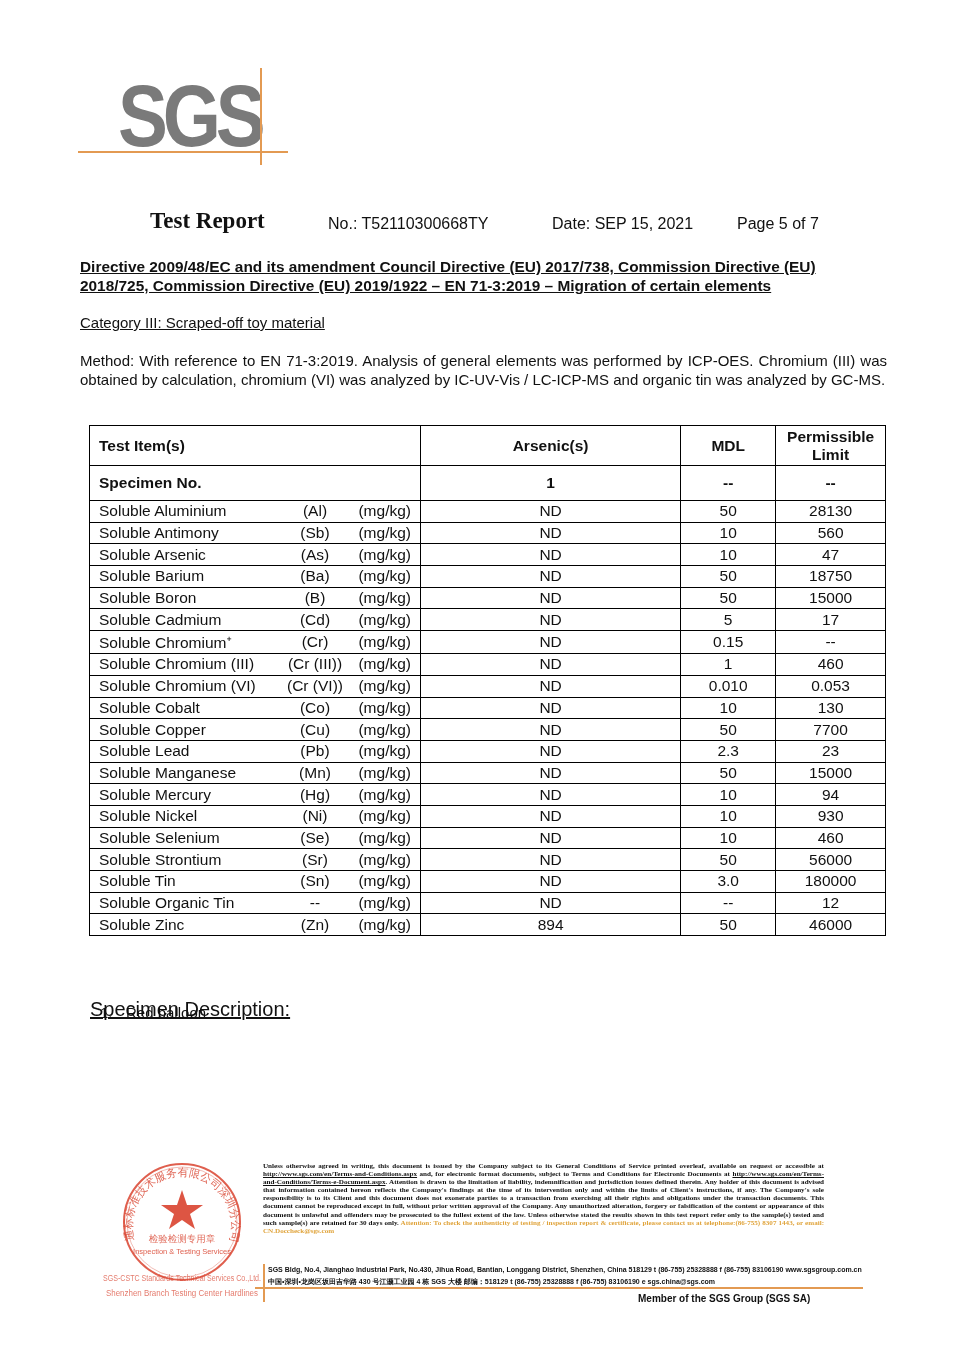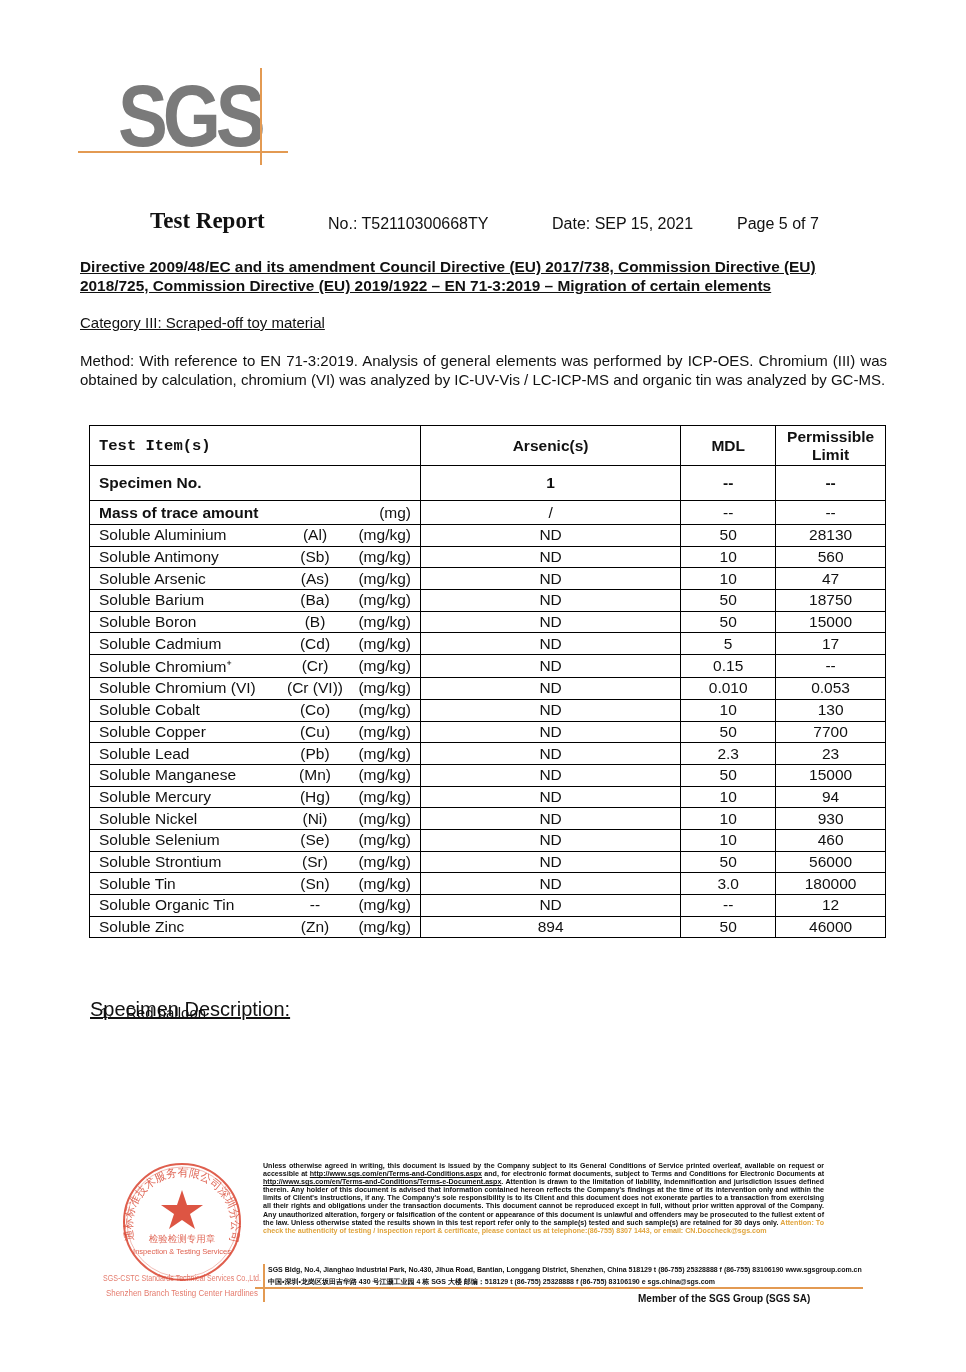--- a/index.html
+++ b/index.html
@@ -23,41 +23,41 @@
   .category { position: absolute; left: 80px; top: 314px; font-size: 15px; text-decoration: underline; }
   .method { position: absolute; left: 80px; top: 351px; width: 807px; font-size: 15px; line-height: 19px; text-align: justify; }
 
   
   table.results { position: absolute; left: 89px; top: 425px; width: 797px; border-collapse: collapse; font-size: 15.5px; }
   table.results td { border: 1px solid #000; height: 21.7px; padding: 0 9px; vertical-align: middle; }
   table.results td.c { text-align: center; }
   table.results tr.hdr td { height: 40px; font-weight: 700; }
   table.results tr.spec td { height: 35px; font-weight: 700; }
   table.results tr.mass td { height: 24px; }
-  .col1 { width: 321px; font-family: Liberation Mono, monospace; }
+  .col1 { width: 321px; }
   .col2 { width: 269px; }
   .col3 { width: 97px; }
   .col4 { width: 110px; }
   .item-wrap { display: flex; align-items: center; }
   .item-name { width: 180px; white-space: nowrap; }
   .item-sym { width: 72px; text-align: center; white-space: nowrap; }
   .item-unit { width: 60px; text-align: right; white-space: nowrap; }
   .bold { font-weight: 700; }
   .hdr-two { line-height: 18px; }
 
   .spec-desc { position: absolute; left: 90px; top: 975px; font-size: 20px; text-decoration: underline; margin-top: 23px; }
   .spec-item { position: absolute; left: 100px; top: 1004px; font-size: 15px; }
   .spec-item .num { display: inline-block; width: 26px; }
 
   
   .stamp { position: absolute; left: 100px; top: 1160px; width: 165px; height: 140px; }
   .stamp svg { width: 165px; height: 140px; }
 
   
-  .disclaimer { position: absolute; left: 263px; top: 1162px; width: 561px; font-size: 7.1px; line-height: 8.1px; font-weight: 700; text-align: justify; color: #111; }
+  .disclaimer { position: absolute; left: 263px; top: 1162px; width: 561px; font-size: 7.1px; line-height: 8.1px; font-weight: 700; text-align: justify; color: #111; font-family: Liberation Serif, serif; }
   .disclaimer .link { text-decoration: underline; }
   .attn { color: #e0a43c; }
   .footer-vline { position: absolute; left: 263px; top: 1264px; width: 1.5px; height: 38px; background: #e39a52; }
   .footer-hline { position: absolute; left: 255px; top: 1287px; width: 608px; height: 1.5px; background: #e39a52; }
   .addr { position: absolute; left: 268px; font-size: 7px; font-weight: 700; white-space: nowrap; color: #111; }
   .addr.en { top: 1266px; }
   .addr.cn { top: 1277px; }
   .member { position: absolute; left: 638px; top: 1293px; font-size: 10px; font-weight: 700; }
 </style>
 </head>
@@ -90,31 +90,20 @@
         <div>Permissible</div>
         <div>Limit</div>
       </td>
     </tr>
     <tr class="spec">
       <td>Specimen No.</td>
       <td class="c">1</td>
       <td class="c">--</td>
       <td class="c">--</td>
     </tr>
-    <tr class="mass">
-      <td>
-        <div class="item-wrap">
-          <span class="item-name bold" style="width:252px">Mass of trace amount</span>
-          <span class="item-unit">(mg)</span>
-        </div>
-      </td>
-      <td class="c">/</td>
-      <td class="c">--</td>
-      <td class="c">--</td>
-    </tr>
   <tr>
         <td>
           <div class="item-wrap">
             <span class="item-name">Soluble Aluminium</span>
             <span class="item-sym">(Al)</span>
             <span class="item-unit">(mg/kg)</span>
           </div>
         </td>
         <td class="c">ND</td>
         <td class="c">50</td>
@@ -184,20 +173,32 @@
         <td>
           <div class="item-wrap">
             <span class="item-name">Soluble Chromium⁺</span>
             <span class="item-sym">(Cr)</span>
             <span class="item-unit">(mg/kg)</span>
           </div>
         </td>
         <td class="c">ND</td>
         <td class="c">0.15</td>
         <td class="c">--</td>
+      </tr>
+      <tr>
+        <td>
+          <div class="item-wrap">
+            <span class="item-name">Soluble Chromium (III)</span>
+            <span class="item-sym">(Cr (III))</span>
+            <span class="item-unit">(mg/kg)</span>
+          </div>
+        </td>
+        <td class="c">ND</td>
+        <td class="c">1</td>
+        <td class="c">460</td>
       </tr>
       <tr>
         <td>
           <div class="item-wrap">
             <span class="item-name">Soluble Chromium (VI)</span>
             <span class="item-sym">(Cr (VI))</span>
             <span class="item-unit">(mg/kg)</span>
           </div>
         </td>
         <td class="c">ND</td>

